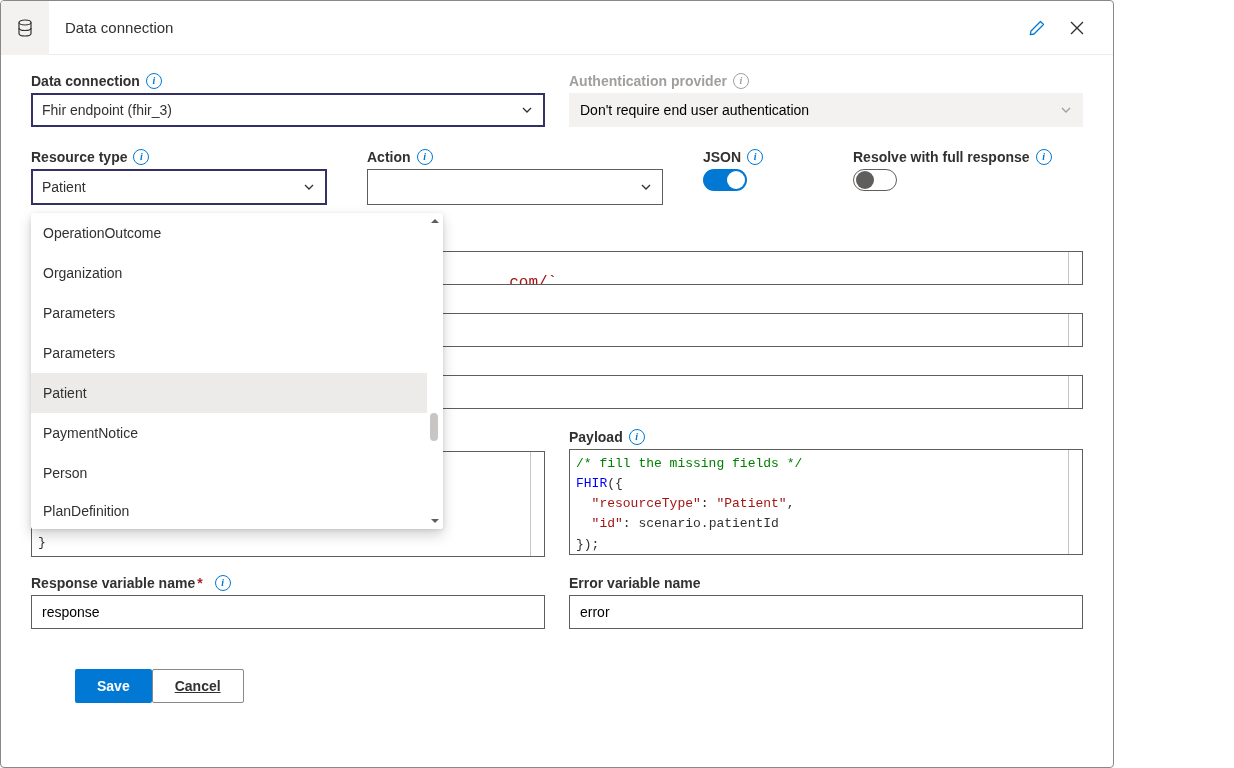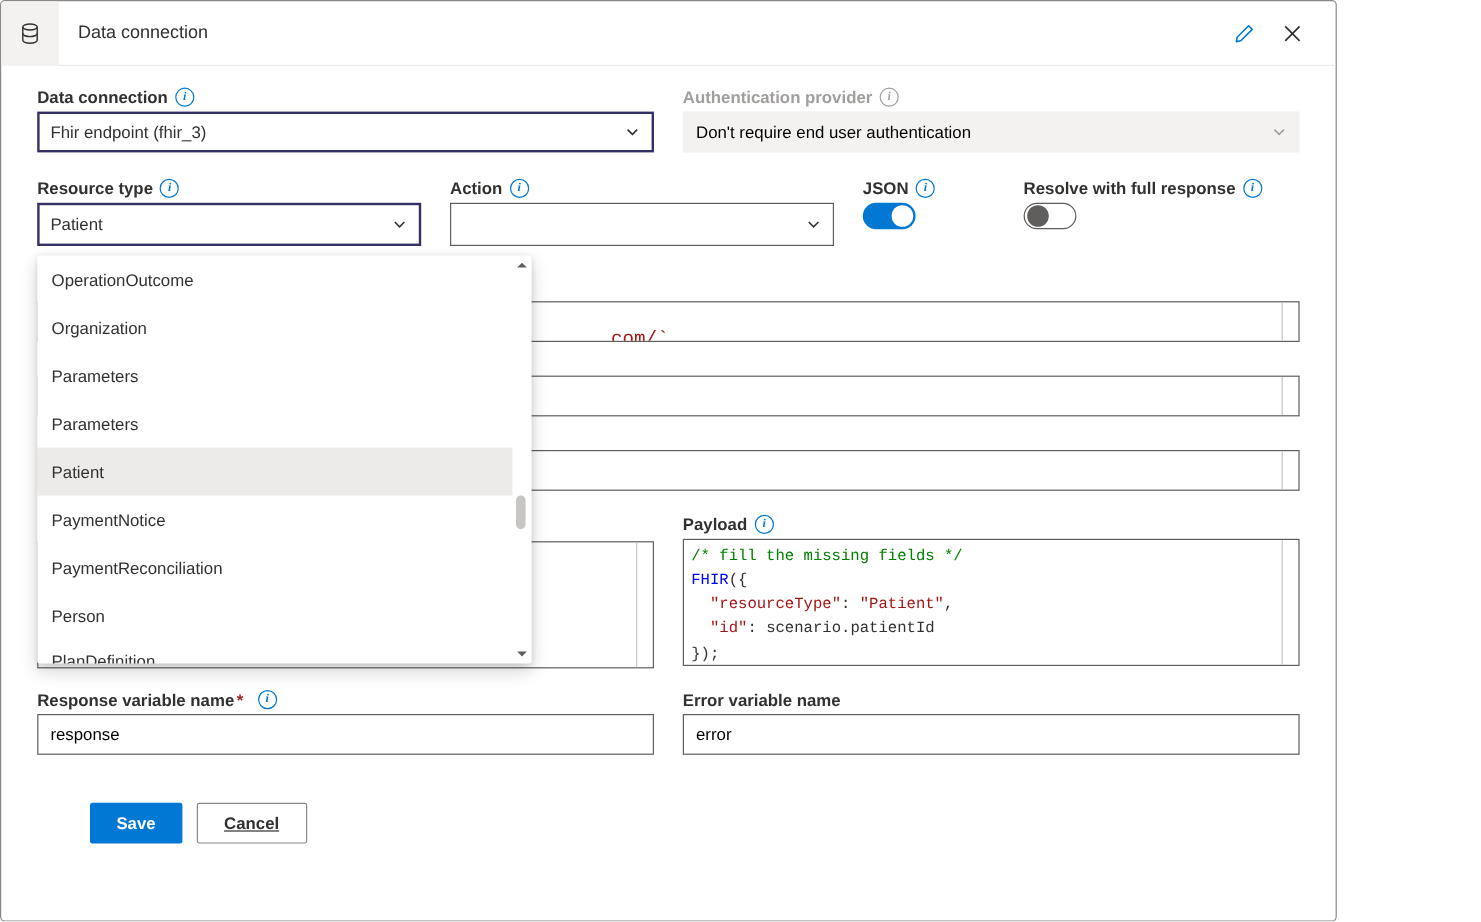--- a/index.html
+++ b/index.html
@@ -113,21 +113,21 @@
     cursor:pointer; display:inline-block; vertical-align:middle;
   }
   .toggle .knob {
     position:absolute; top:2px; width:18px; height:18px; border-radius:50%;
     background:#fff;
   }
   .toggle.on { background:#0078d4; }
   .toggle.on .knob { right:2px; }
   .toggle.off { background:#fff; border:1px solid #605e5c; }
   .toggle.off .knob { left:2px; top:1px; background:#605e5c; }
-  .second-row { display:flex; gap:24px; margin-top:22px; margin-bottom:16px;}
+  .second-row { display:flex; gap:40px; margin-top:22px; margin-bottom:16px;}
   .second-row .quad { flex:1; min-width:0;}
   .req { color:#a4262c; margin-left:2px;}
 
   .dropdown {
     position:absolute;
     left:30px; top:212px;
     width:412px;
     max-height: 340px;
     background:#fff;
     box-shadow: 0 6px 14px rgba(0,0,0,.18), 0 1px 4px rgba(0,0,0,.1);
@@ -149,21 +149,21 @@
   .dropdown .sb-arrow {
     width:16px; height:16px; display:flex;align-items:center;justify-content:center;
     color:#605e5c;
   }
   .dropdown .sb-thumb {
     position:absolute; left:3px; width:8px; height:28px; background:#c8c6c4; border-radius:4px;
     top:200px;
   }
 
   .footer-buttons {
-    display:flex; gap:12px; margin-top:40px;padding-left:44px;
+    display:flex; margin-top:40px;padding-left:44px;
   }
   .btn {
     height:34px; padding:0 22px; font:inherit; font-weight:600;
     border-radius:2px; cursor:pointer;
   }
   .btn.primary { background:#0078d4; color:#fff; border:none;}
   .btn.secondary { background:#fff; color:#323130; border:1px solid #8a8886;text-decoration:underline;}
 
   .brace-box {
     border:1px solid #605e5c; height:106px; padding:4px 6px;
@@ -360,21 +360,20 @@
   </div>
 
   <div class="dropdown">
     <ul>
       <li>OperationOutcome</li>
       <li>Organization</li>
       <li>Parameters</li>
       <li>Parameters</li>
       <li class="selected">Patient</li>
       <li>PaymentNotice</li>
-      <li>PaymentReconciliation</li>
       <li>Person</li>
       <li>PlanDefinition</li>
     </ul>
     <div class="sb-track">
       <div class="sb-arrow" style="position:absolute;top:0">
         <svg width="10" height="10" viewBox="0 0 10 10">
             <path d="M1 7l4-4 4 4" fill="#605e5c"></path>
           </svg>
       </div>
       <div class="sb-thumb"></div>

